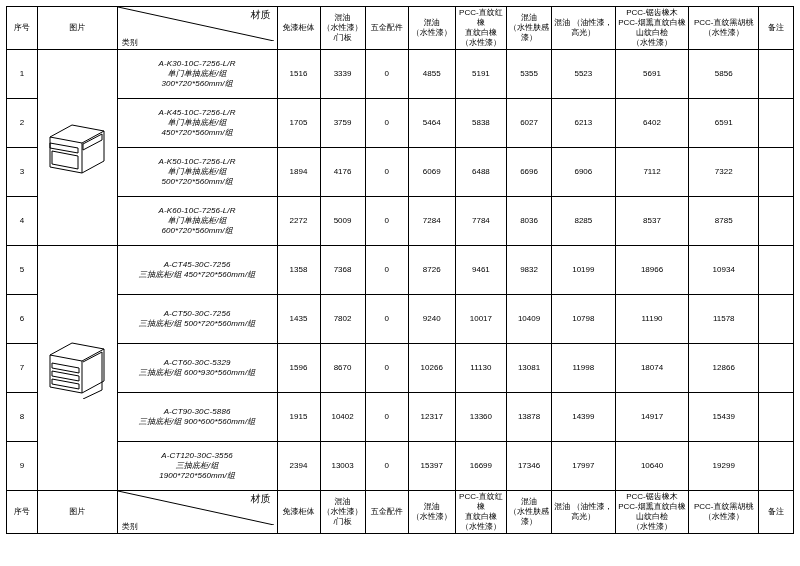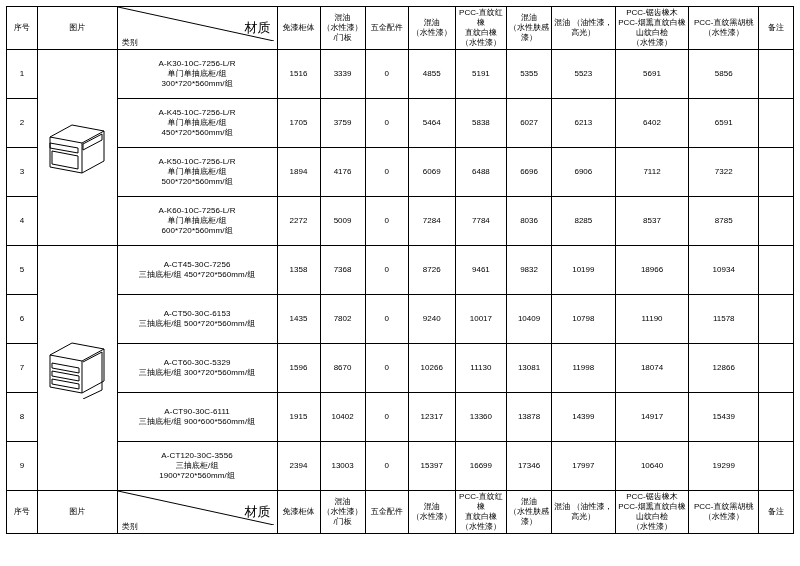--- a/index.html
+++ b/index.html
@@ -78,36 +78,36 @@
   .hdr-split .lbl-cat {
     position: absolute;
     left: 4px;
     bottom: 1px;
     font-size: 8px;
     font-family: Liberation Serif, serif;
   }
   .hdr-split .lbl-mat {
     position: absolute;
     right: 6px;
-    top: 13px;
-    font-size: 13px;
+    top: 2px;
+    font-size: 10px;
   }
 
   
   tr.data-row td {
     height: 46px;
   }
   td.mat-cell {
     text-align: center;
     font-size: 7.5px;
     line-height: 1.45;
     letter-spacing: 0.1px;
     padding: 2px 3px;
   }
-  td.mat-cell .ln { display: block; white-space: nowrap; }
+  td.mat-cell .ln { display: block; white-space: nowrap; font-style: italic; }
   td.idx-cell { font-size: 8px; }
   td.num-cell { font-size: 8px; }
   td.img-cell { padding: 0; }
 
   .cab-wrap {
     width: 100%;
     height: 100%;
     display: flex;
     align-items: center;
     justify-content: center;
@@ -289,57 +289,57 @@
         <td class="num-cell">9832</td>
         <td class="num-cell">10199</td>
         <td class="num-cell">18966</td>
         <td class="num-cell">10934</td>
         <td class="num-cell"></td>
       </tr>
 
       <tr class="data-row">
         <td class="idx-cell">6</td>
         <td class="mat-cell" colspan="2">
-          <span class="ln">A-CT50-30C-6153</span>
+          <span class="ln">A-CT50-30C-7256</span>
           <span class="ln">三抽底柜/组 500*720*560mm/组</span>
         </td>
         <td class="num-cell">1435</td>
         <td class="num-cell">7802</td>
         <td class="num-cell">0</td>
         <td class="num-cell">9240</td>
         <td class="num-cell">10017</td>
         <td class="num-cell">10409</td>
         <td class="num-cell">10798</td>
         <td class="num-cell">11190</td>
         <td class="num-cell">11578</td>
         <td class="num-cell"></td>
       </tr>
 
       <tr class="data-row">
         <td class="idx-cell">7</td>
         <td class="mat-cell" colspan="2">
           <span class="ln">A-CT60-30C-5329</span>
-          <span class="ln">三抽底柜/组 300*720*560mm/组</span>
+          <span class="ln">三抽底柜/组 600*930*560mm/组</span>
         </td>
         <td class="num-cell">1596</td>
         <td class="num-cell">8670</td>
         <td class="num-cell">0</td>
         <td class="num-cell">10266</td>
         <td class="num-cell">11130</td>
         <td class="num-cell">13081</td>
         <td class="num-cell">11998</td>
         <td class="num-cell">18074</td>
         <td class="num-cell">12866</td>
         <td class="num-cell"></td>
       </tr>
 
       <tr class="data-row">
         <td class="idx-cell">8</td>
         <td class="mat-cell" colspan="2">
-          <span class="ln">A-CT90-30C-6111</span>
+          <span class="ln">A-CT90-30C-5886</span>
           <span class="ln">三抽底柜/组 900*600*560mm/组</span>
         </td>
         <td class="num-cell">1915</td>
         <td class="num-cell">10402</td>
         <td class="num-cell">0</td>
         <td class="num-cell">12317</td>
         <td class="num-cell">13360</td>
         <td class="num-cell">13878</td>
         <td class="num-cell">14399</td>
         <td class="num-cell">14917</td>

